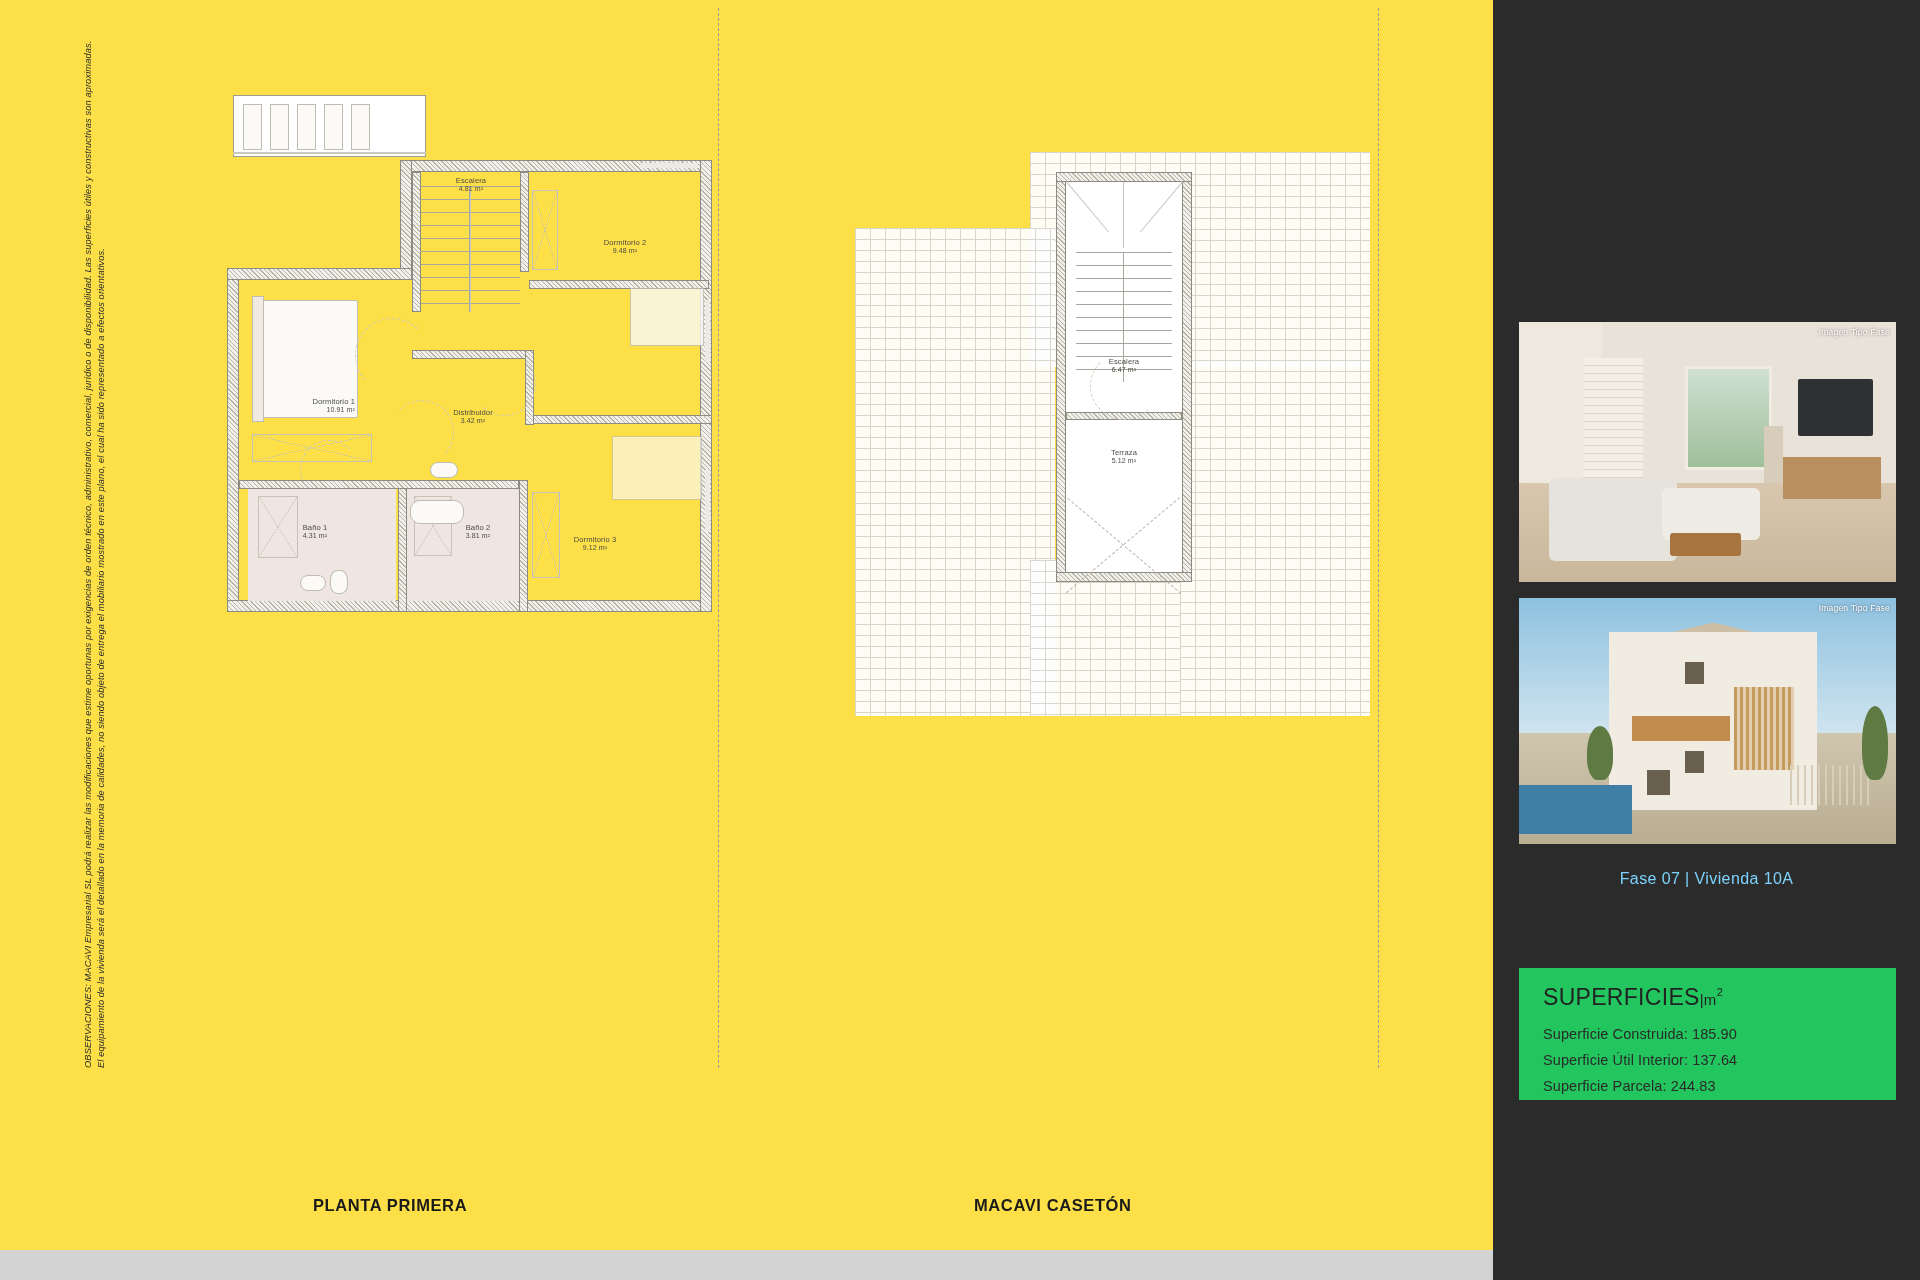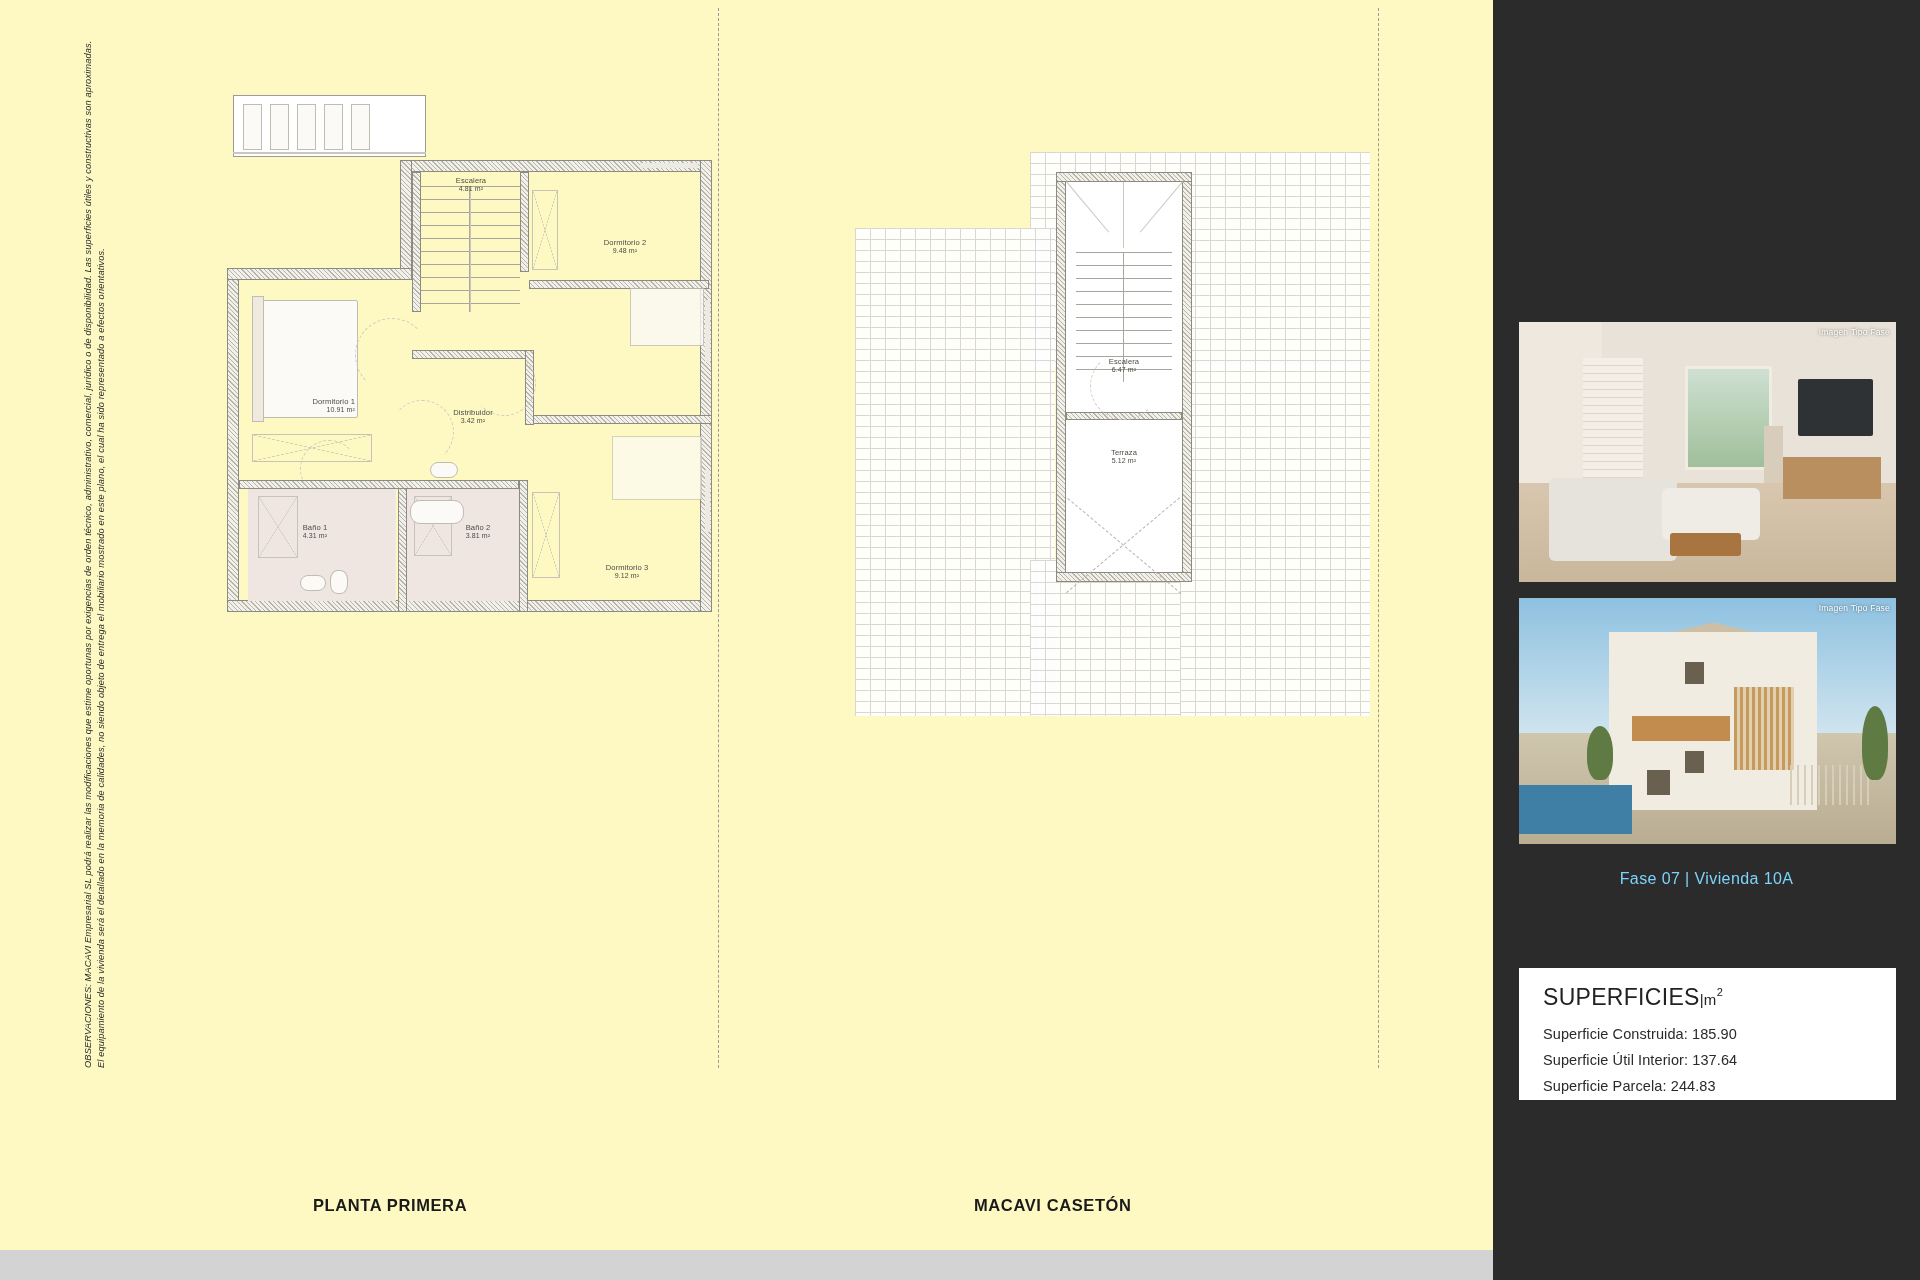--- a/index.html
+++ b/index.html
@@ -23,21 +23,21 @@
     height: 1280px;
     background: #ffffff;
   }
 
   
   #sheet {
     position: absolute;
     left: 0; top: 0;
     width: 1493px;
     height: 1250px;
-    background: #fef9c3;
+    background: #fde047;
   }
   #sheet-bottom-band {
     position: absolute;
     left: 0; top: 1250px;
     width: 1493px;
     height: 30px;
     background: #d3d3d3;
   }
 
   
@@ -186,21 +186,21 @@
     color: #7dd3fc;
     font-size: 16px;
     letter-spacing: .4px;
   }
   #superficies-box {
     position: absolute;
     left: 26px;
     top: 968px;
     width: 377px;
     height: 132px;
-    background: #ffffff;
+    background: #22c55e;
   }
   #superficies-title {
     position: absolute;
     left: 24px; top: 16px;
     font-size: 23px;
     color: #222;
     letter-spacing: .3px;
   }
   #superficies-title sup { font-size: 11px; }
   #superficies-title .unit { font-size: 15px; }
@@ -343,21 +343,21 @@
         <span class="ar">3.42 m²</span>
       </div>
       <div class="room-label" style="left:265px; top:523px; width:100px;">
         <span class="nm">Baño 1</span>
         <span class="ar">4.31 m²</span>
       </div>
       <div class="room-label" style="left:428px; top:523px; width:100px;">
         <span class="nm">Baño 2</span>
         <span class="ar">3.81 m²</span>
       </div>
-      <div class="room-label" style="left:572px; top:535px; width:110px;margin-top:28px;">
+      <div class="room-label" style="left:540px; top:535px; width:110px;">
         <span class="nm">Dormitorio 3</span>
         <span class="ar">9.12 m²</span>
       </div>
 
       <div class="plan-caption" style="left:313px; top:1196px;">PLANTA PRIMERA</div>
     </div>
 
     <div>
 
       <div class="tiles" style="left:1030px; top:152px; width:340px; height:215px;"></div>

